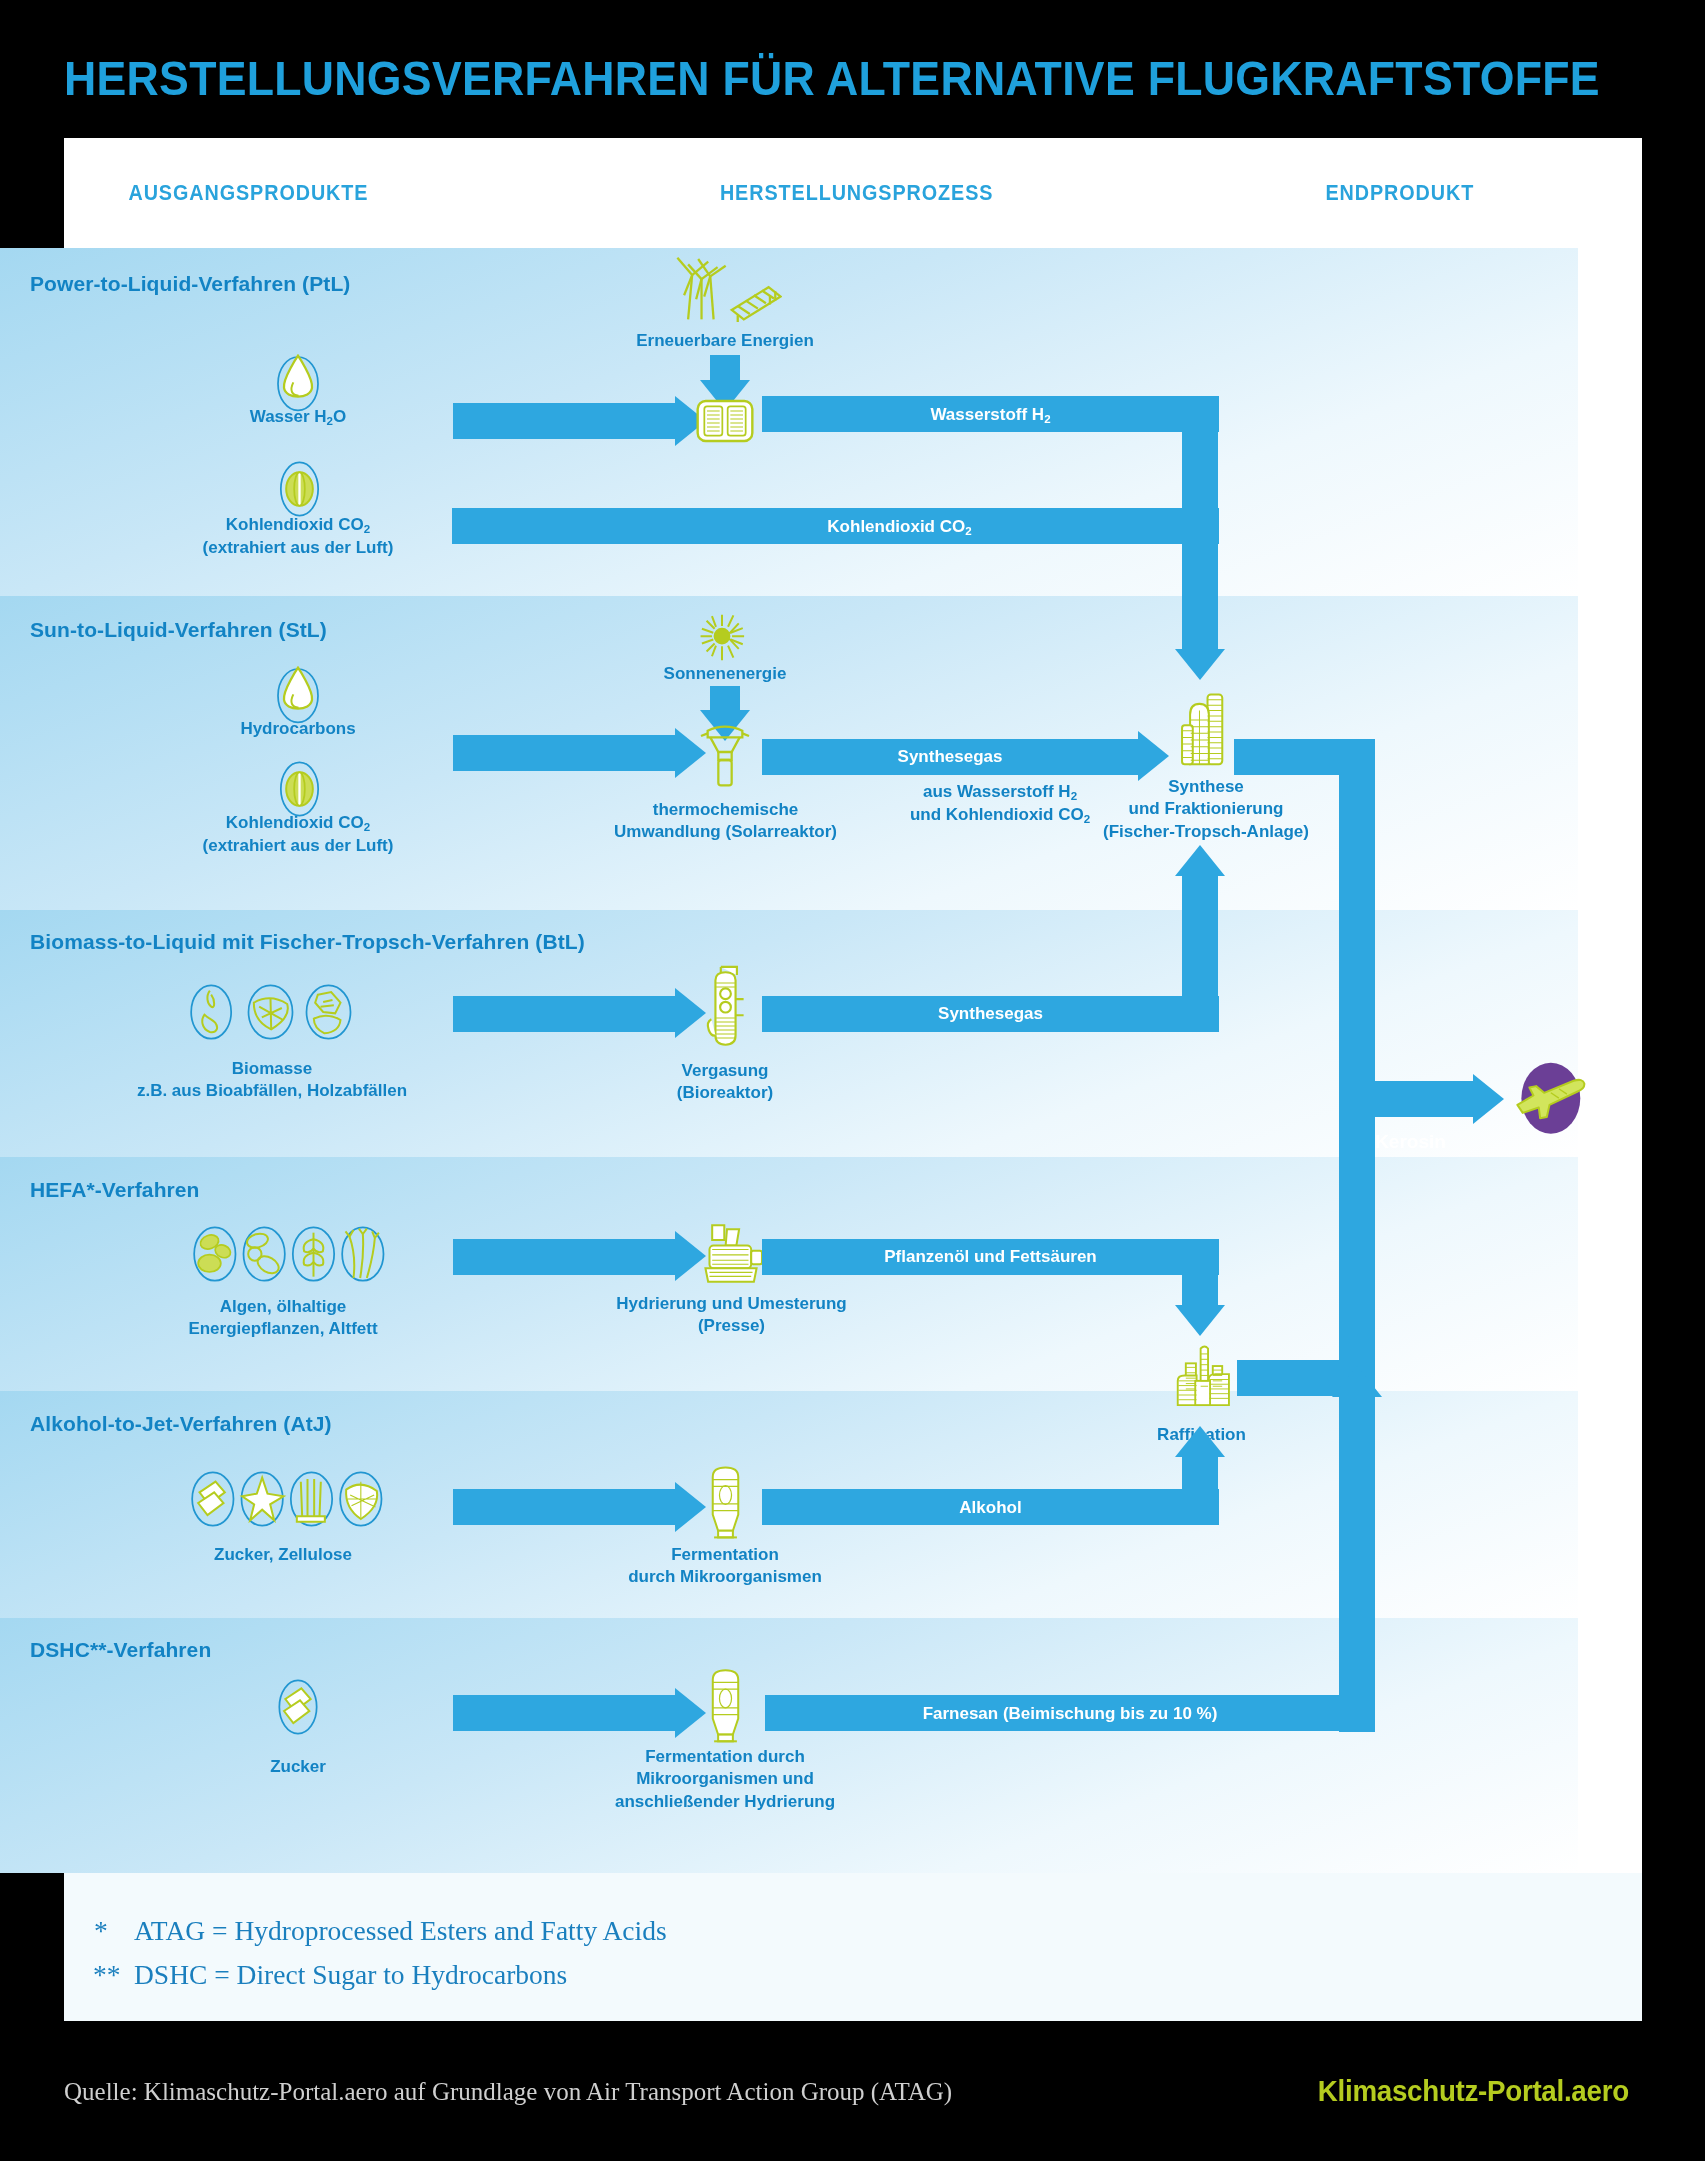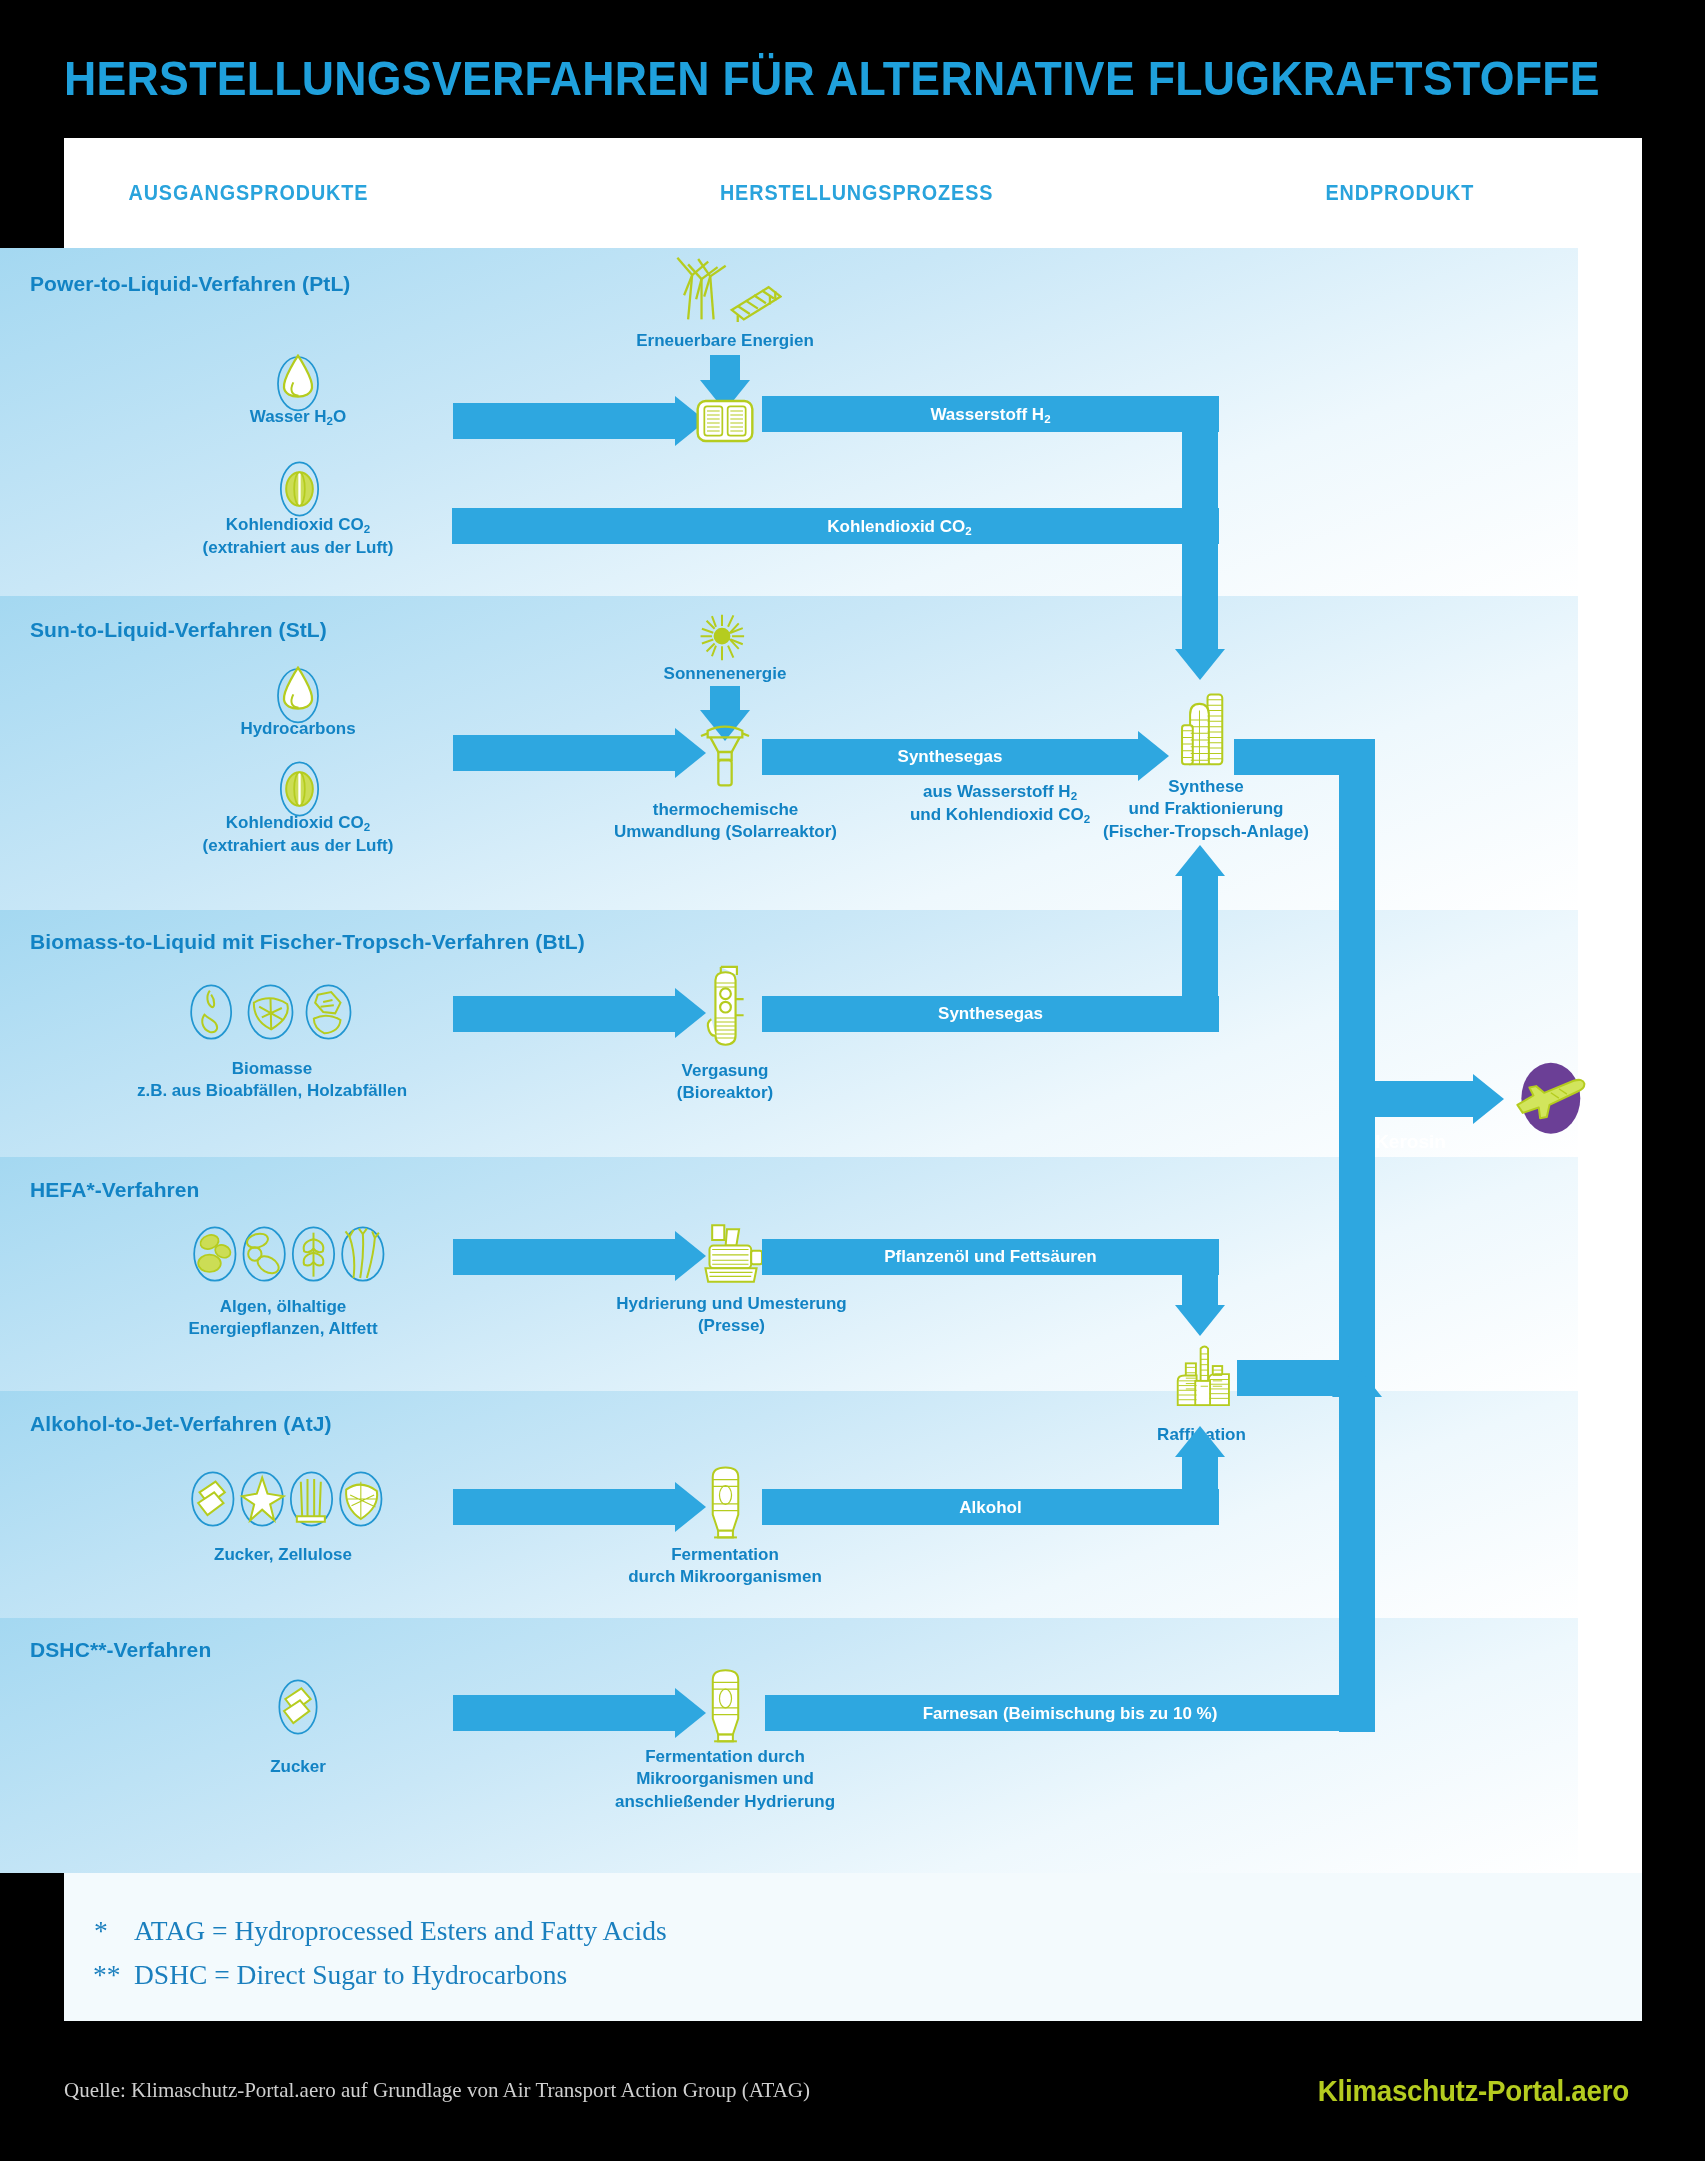--- a/index.html
+++ b/index.html
@@ -40,21 +40,21 @@
   .ar-r{position:absolute;width:0;height:0;border-top:25.5px solid transparent;border-bottom:25.5px solid transparent;border-left:31px solid #2ea7e0;}
   .ar-d{position:absolute;width:0;height:0;border-left:25.5px solid transparent;border-right:25.5px solid transparent;border-top:31px solid #2ea7e0;}
   .ar-u{position:absolute;width:0;height:0;border-left:25.5px solid transparent;border-right:25.5px solid transparent;border-bottom:31px solid #2ea7e0;}
 
   
   #fnbox{position:absolute;left:64px;top:1873px;width:1578px;height:148px;background:#f3fafd;}
   .fn{position:absolute;color:#1a7fbe;font-family:"Liberation Serif",serif;font-size:27.5px;white-space:nowrap;}
   .fnstar{position:absolute;color:#1a7fbe;font-family:"Liberation Serif",serif;font-size:27.5px;}
 
   
-  #src{position:absolute;left:64px;top:2078px;color:#cfcfcf;font-family:"Liberation Serif",serif;font-size:21px;white-space:nowrap;}
+  #src{position:absolute;left:64px;top:2078px;color:#cfcfcf;font-family:"Liberation Serif",serif;font-size:25px;white-space:nowrap;}
   #logo{position:absolute;right:77px;top:2074px;color:#b5cc1f;font-size:29.5px;font-weight:bold;white-space:nowrap;letter-spacing:-0.3px;transform:scaleX(.94);transform-origin:right center;}
 </style>
 </head>
 <body>
 
 <div id="page">
 
   <div id="title">HERSTELLUNGSVERFAHREN FÜR ALTERNATIVE FLUGKRAFTSTOFFE</div>
 
   <div id="card"></div>

